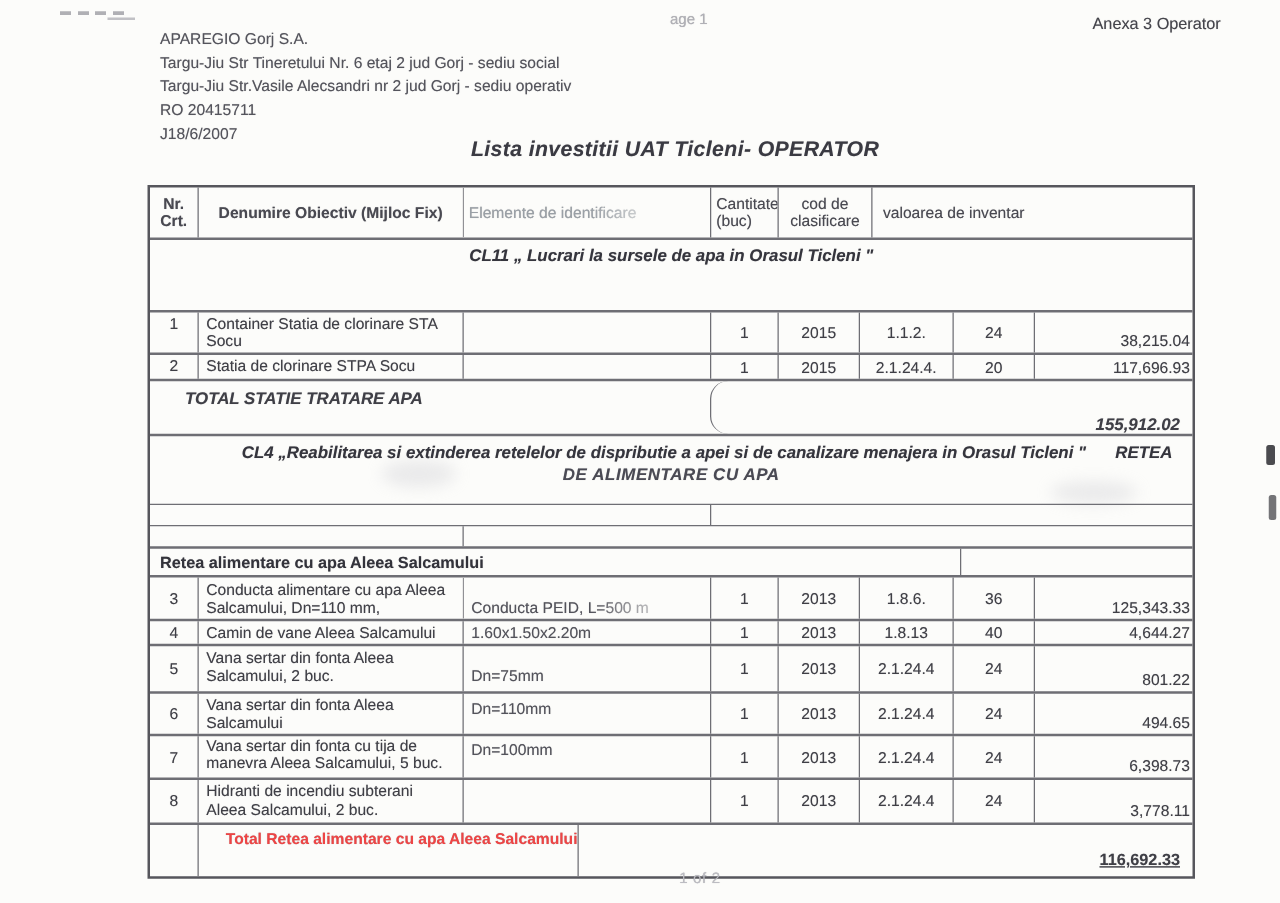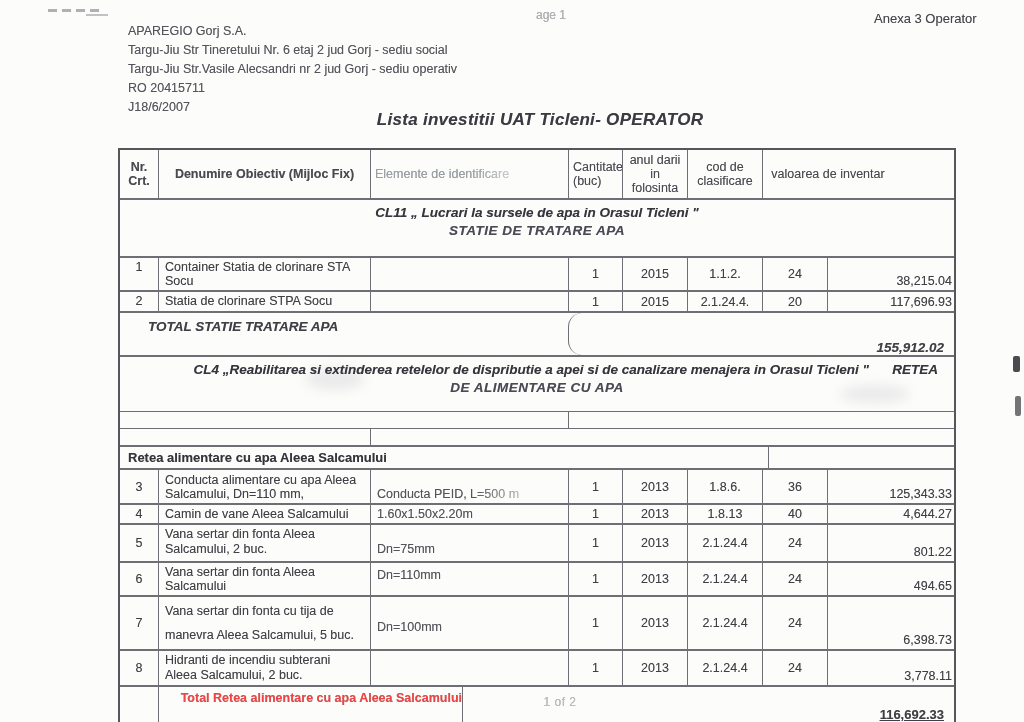--- a/index.html
+++ b/index.html
@@ -99,29 +99,27 @@
 
 <div class="doc-title">Lista investitii UAT Ticleni- OPERATOR</div>
 
 <div class="inv-table">
 
   <div class="t-row hdr first">
     <div class="c c-nr">Nr. Crt.</div>
     <div class="c c-den">Denumire Obiectiv (Mijloc Fix)</div>
     <div class="c c-ele fade-tail">Elemente de identificare</div>
     <div class="c c-cant">Cantitate (buc)</div>
-    <div class="c c-an">anul darii in folosinta</div>
     <div class="c c-cod">cod de clasificare</div>
     <div class="c c-val" style="display:flex;align-items:center;justify-content:center;">valoarea de inventar</div>
   </div>
 
   <div class="t-row">
     <div class="section-band" style="flex:1;">
       <div>CL11 „ Lucrari la sursele de apa in Orasul Ticleni  "</div>
-      <div class="l2">STATIE DE TRATARE APA</div>
     </div>
   </div>
 
   <div class="t-row" style="min-height:27px;">
     <div class="c c-nr num-top">1</div>
     <div class="c c-den txt-bot">Container  Statia de clorinare STA Socu</div>
     <div class="c c-ele"></div>
     <div class="c c-cant cell-mid">1</div>
     <div class="c c-an cell-mid">2015</div>
     <div class="c c-cod cell-mid">1.1.2.</div>
@@ -208,21 +206,21 @@
     <div class="c c-ele" style="padding-top:5px;">Dn=110mm</div>
     <div class="c c-cant cell-mid">1</div>
     <div class="c c-an cell-mid">2013</div>
     <div class="c c-cod cell-mid">2.1.24.4</div>
     <div class="c c-dur cell-mid">24</div>
     <div class="c c-val cell-bot">494.65</div>
   </div>
 
   <div class="t-row" style="min-height:35px;">
     <div class="c c-nr cell-mid">7</div>
-    <div class="c c-den" style="line-height:24px;">Vana sertar din fonta  cu tija de manevra Aleea Salcamului, 5 buc.</div>
+    <div class="c c-den" style="line-height:13px;">Vana sertar din fonta  cu tija de manevra Aleea Salcamului, 5 buc.</div>
     <div class="c c-ele txt-bot" style="padding-bottom:15px;">Dn=100mm</div>
     <div class="c c-cant cell-mid">1</div>
     <div class="c c-an cell-mid">2013</div>
     <div class="c c-cod cell-mid">2.1.24.4</div>
     <div class="c c-dur cell-mid">24</div>
     <div class="c c-val cell-bot">6,398.73</div>
   </div>
 
   <div class="t-row" style="min-height:31px;">
     <div class="c c-nr cell-mid">8</div>

